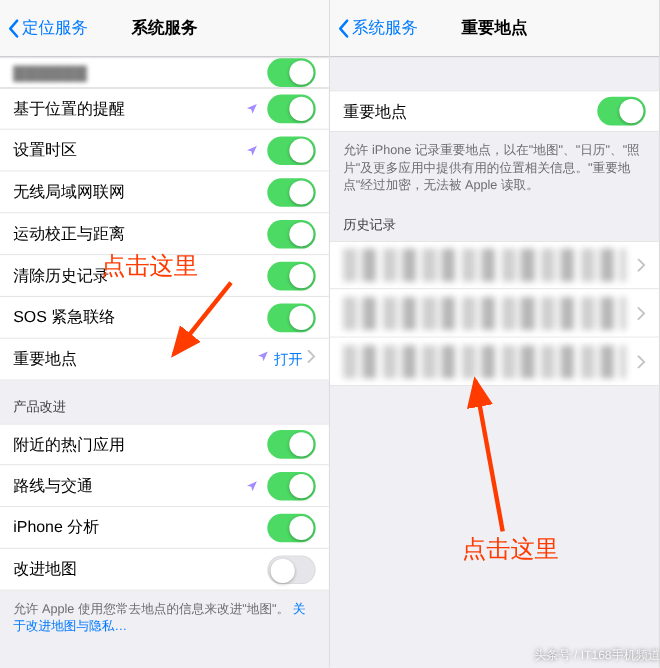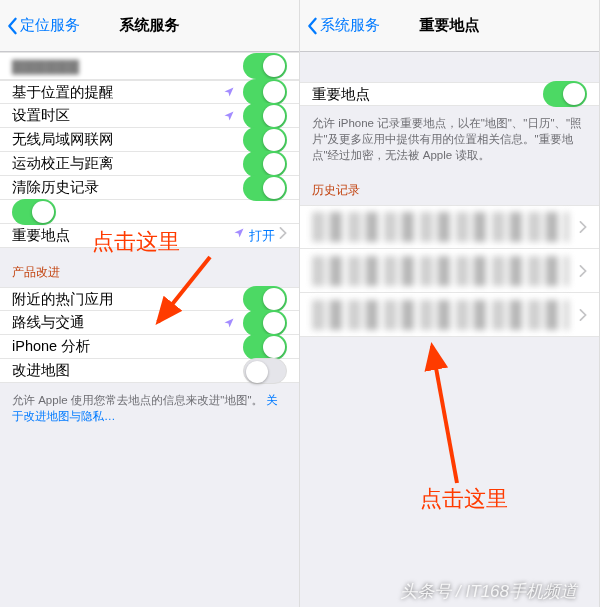--- a/index.html
+++ b/index.html
@@ -47,21 +47,21 @@
     font-size: 15px;
   }
   .content { flex: 1; overflow: hidden; }
   .row {
     background: #fff;
     border-bottom: 1px solid #e5e5e5;
     display: flex;
     align-items: center;
     justify-content: space-between;
     padding: 0 12px;
-    height: 24px;
+    height: 38px;
   }
   .row:first-child { border-top: 1px solid #e5e5e5; }
   .row-label { font-size: 14.5px; }
   .toggle {
     width: 44px; height: 26px;
     border-radius: 13px;
     position: relative;
     flex-shrink: 0;
   }
   .toggle.on { background: #4cd964; }
@@ -85,21 +85,21 @@
   .arrow-svg { width: 8px; height: 12px; }
   .arrow-gray { color: #c4c4c6; display:flex; align-items:center;}
   .loc-icon {
     width: 12px; height: 12px;
     display: inline-block;
     margin-right: 4px;
   }
   .section-header {
     padding: 16px 12px 6px 12px;
     font-size: 12px;
-    color: #c2410c;
+    color: #404040;
   }
   .footer-note {
     padding: 9px 12px;
     font-size: 11.5px;
     color: #6d6d72;
     line-height: 1.4;
   }
   .footer-note .link { color: #007aff; }
   .blur-row {
     background: #fff;
@@ -135,25 +135,24 @@
     font-weight: 500;
     pointer-events: none;
   }
   .arrow-anno {
     position: absolute;
     pointer-events: none;
   }
   .watermark {
     position: absolute;
     bottom: 4px;
-    right: 23px;
-    font-size: 17px;
+    right: 0;
+    font-size: 11px;
     color: rgba(255,255,255,0.85);
     text-shadow: 0 0 4px rgba(0,0,0,0.6);
-    font-style: italic;
     pointer-events:none;
     z-index: 50;
   }
   .right-accessory { display:flex; align-items:center; gap:4px;}
 </style>
 </head>
 <body>
 
 <div class="screens">
 
@@ -218,20 +217,21 @@
           </div>
           <div class="row">
             <span class="row-label">清除历史记录</span>
             <span class="right-accessory">
               <span class="toggle on">
                 <span class="knob"></span>
               </span>
             </span>
           </div>
           <div class="row">
+            <span class="row-label">SOS 紧急联络</span>
             <span class="right-accessory">
               <span class="toggle on">
                 <span class="knob"></span>
               </span>
             </span>
           </div>
         </div>
 
       <div class="row">
         <span class="row-label">重要地点</span>

